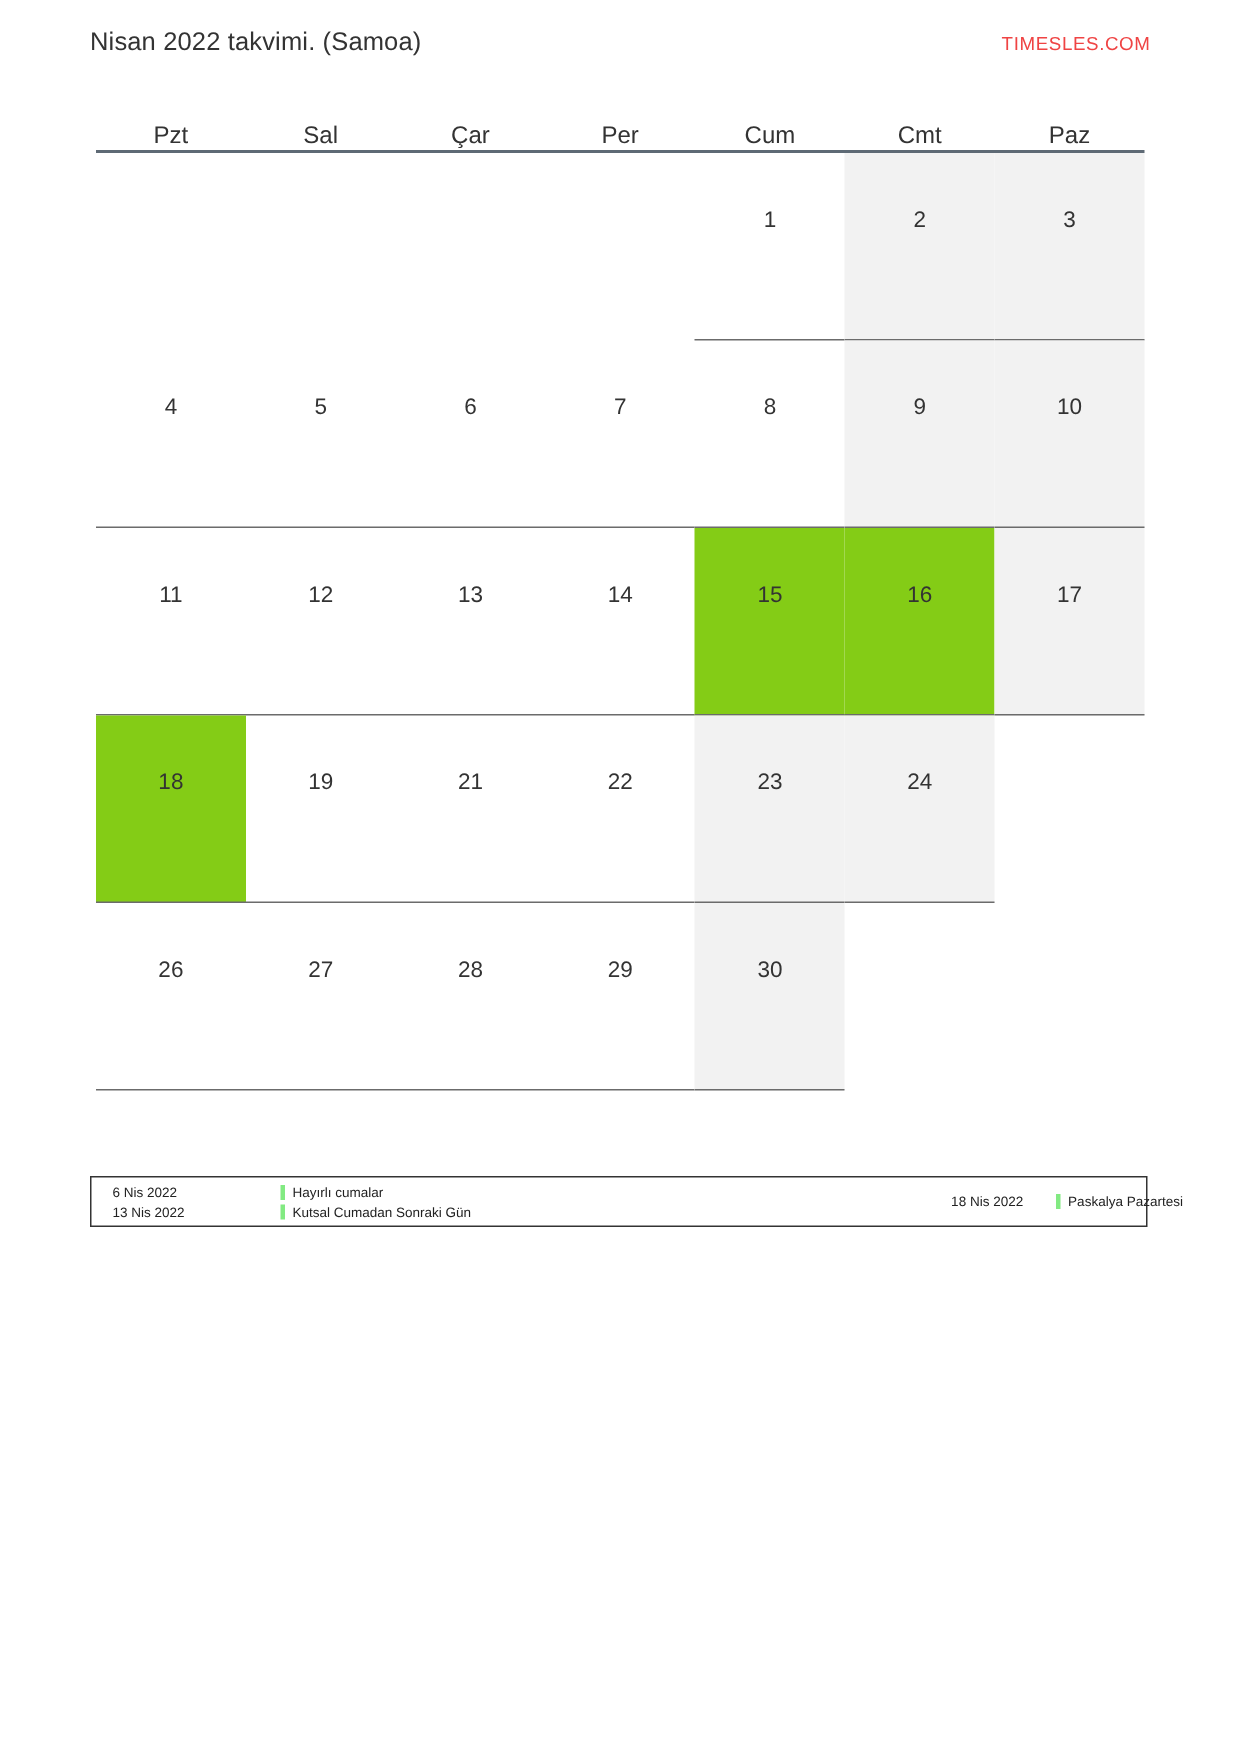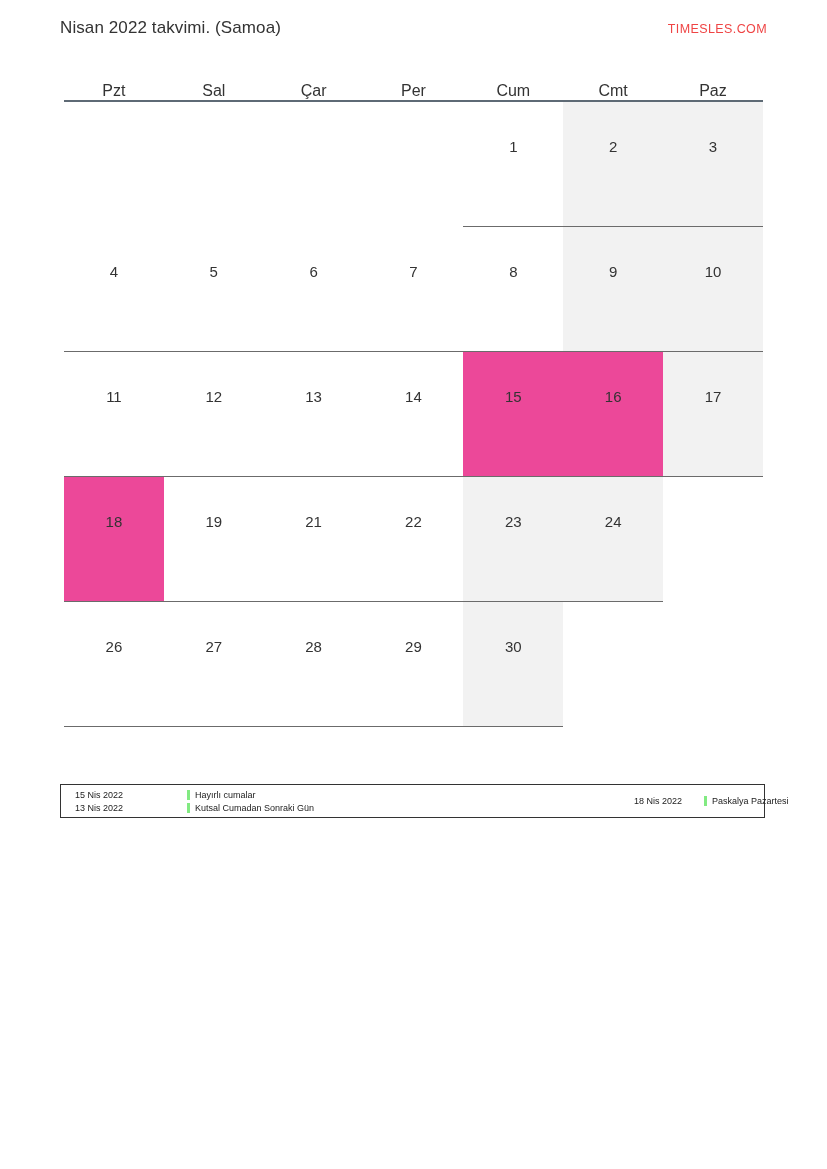--- a/index.html
+++ b/index.html
@@ -81,21 +81,21 @@
     left: 0;
     width: 100%;
     text-align: center;
     font-size: 15px;
     color: #333333;
   }
   .day.weekend {
     background: #f2f2f2;
   }
   .day.holiday {
-    background: #ec4899;
+    background: #84cc16;
   }
   
   .day::after {
     content: "";
     position: absolute;
     left: 0;
     right: 0;
     bottom: 0;
     height: 1px;
     background: #6b6b6b;
@@ -273,21 +273,21 @@
             <div class="num">30</div>
           </div>
           <div class="day empty nosep"></div>
         </div>
       </div>
   </div>
 
   <div class="legend">
     <div class="legend-col legend-left" id="legend-left">
         <div class="legend-row">
-          <span class="legend-date">15 Nis 2022</span>
+          <span class="legend-date">6 Nis 2022</span>
           <span class="legend-swatch"></span>
           <span class="legend-label">Hayırlı cumalar</span>
         </div>
         <div class="legend-row">
           <span class="legend-date">13 Nis 2022</span>
           <span class="legend-swatch"></span>
           <span class="legend-label">Kutsal Cumadan Sonraki Gün</span>
         </div>
       </div>
     <div class="legend-col legend-right" id="legend-right">

